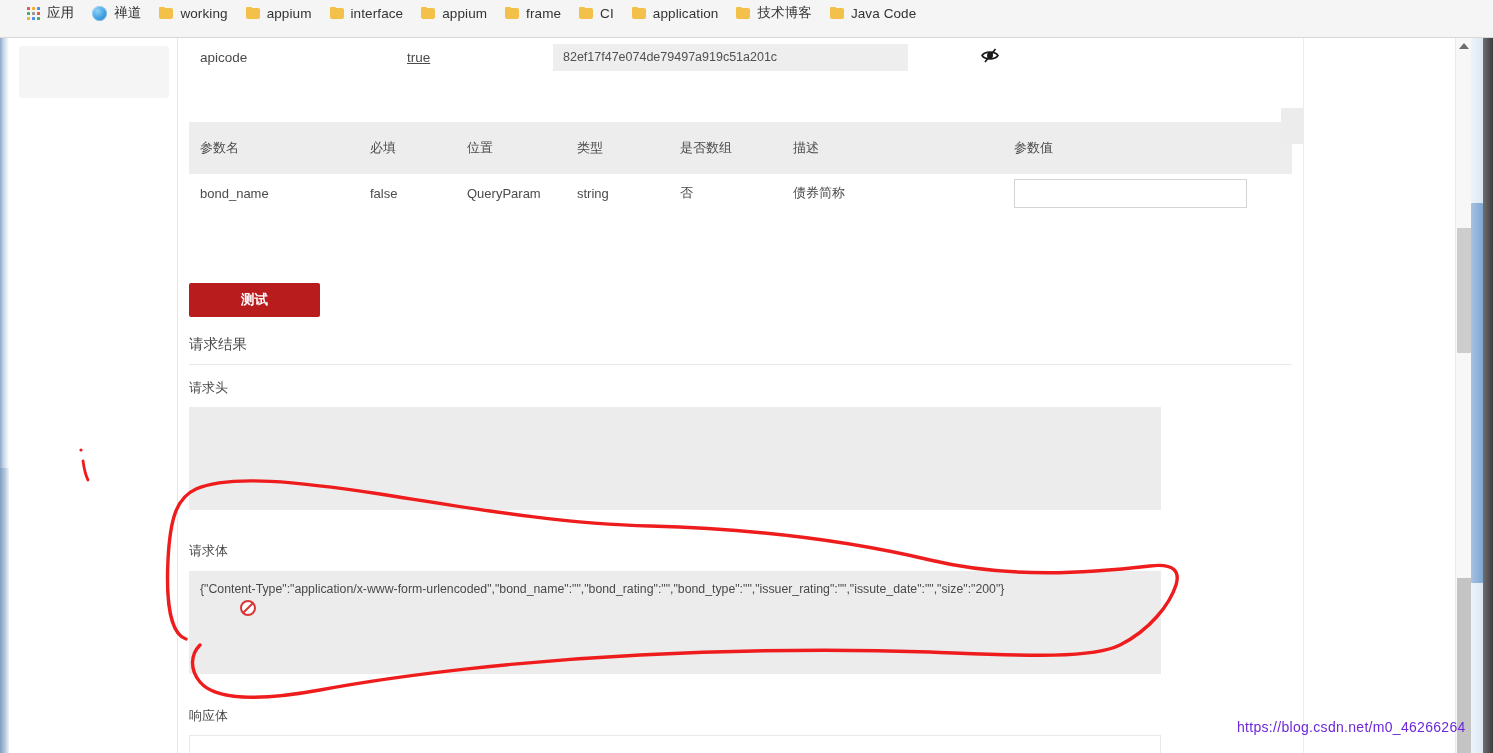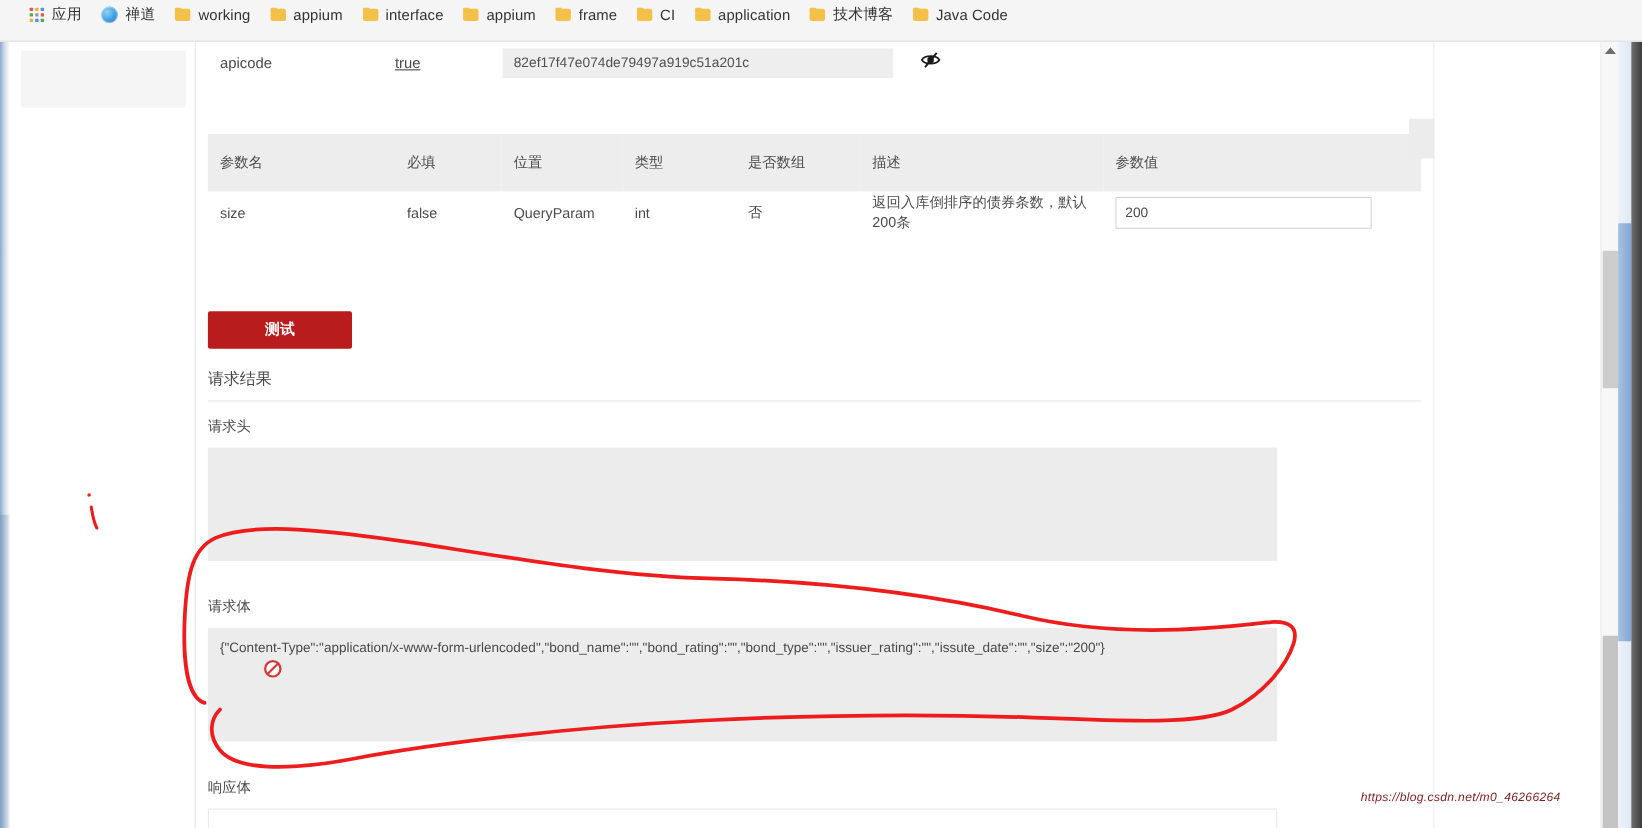--- a/index.html
+++ b/index.html
@@ -54,21 +54,21 @@
   .side-col{ position:absolute; left:9px; top:0; width:169px; height:715px;
     background:#ffffff; border-right:1px solid #e6e6e6; }
   .side-ghost{ position:absolute; left:10px; top:8px; width:150px; height:52px;
     background:#f3f3f3; border-radius:2px; opacity:.85;}
 
   
   .content{ position:absolute; left:179px; top:0; width:1124px; height:715px;
     background:#fff; }
 
   .row-apicode{ position:absolute; left:10px; top:0px; width:1105px; height:38px;
-    display:flex; align-items:center; }
+    display:flex; align-items:center;gap:48px; }
   .c-name{ width:170px; font-size:13.5px; color:#4a4a4a; padding-left:11px;}
   .c-req { width:98px; font-size:13.5px; color:#4a4a4a;text-decoration:underline;}
   .c-val-box{ width:355px; height:27px; background:#eeeeee; border:0;
     display:flex; align-items:center; padding-left:10px;
     font-size:12.5px; color:#505050; }
   .eye-slash{ margin-left:24px; display:inline-block; }
 
   .sec-title{ position:absolute; font-size:14.5px; color:#4a4a4a; }
 
   
@@ -128,22 +128,22 @@
   
   .outer-right{ position:absolute; left:1471px; top:0; width:22px; height:715px;
     background:#ffffff; }
   .outer-track{ position:absolute; left:1471px; top:0; width:12px; height:715px;
     background:linear-gradient(to right,#eef3fa,#dde7f3); }
   .outer-thumb{ position:absolute; left:1471px; top:165px; width:12px; height:380px;
     background:linear-gradient(to right,#a8c2e0,#7ea6d4); border-radius:1px; }
   .outer-border{ position:absolute; left:1483px; top:0; width:10px; height:715px;
     background:linear-gradient(to right,#6f6f6f,#3c3c3c); }
 
-  .watermark{ position:absolute; left:1237px; top:719px; font-size:11px;
-    color:#7f1d1d; letter-spacing:.3px; white-space:nowrap;font-style:italic; }
+  .watermark{ position:absolute; left:1237px; top:719px; font-size:14px;
+    color:#6d28d9; letter-spacing:.3px; white-space:nowrap; }
 
   .annot{ position:absolute; left:0; top:0; width:1493px; height:753px;
     pointer-events:none; }
 </style>
 </head>
 <body>
 
 <div id="app">
 
   <div class="bookmarkbar">
@@ -236,28 +236,28 @@
             <th class="col2">必填</th>
             <th class="col3">位置</th>
             <th class="col4">类型</th>
             <th class="col5">是否数组</th>
             <th class="col6">描述</th>
             <th class="col7">参数值</th>
           </tr>
         </thead>
         <tbody>
           <tr>
-            <td>size</td>
+            <td>bond_name</td>
             <td>false</td>
             <td>QueryParam</td>
-            <td>int</td>
+            <td>string</td>
             <td>否</td>
-            <td>返回入库倒排序的债券条数，默认200条</td>
+            <td>债券简称</td>
             <td>
-              <input class="pinput" type="text" value="200" style="">
+              <input class="pinput" type="text" value="" style="">
             </td>
           </tr>
         </tbody>
       </table>
 
       <button class="btn-test">测试</button>
 
       <div class="sec-title t-result">请求结果</div>
       <div class="hr-result"></div>
 

